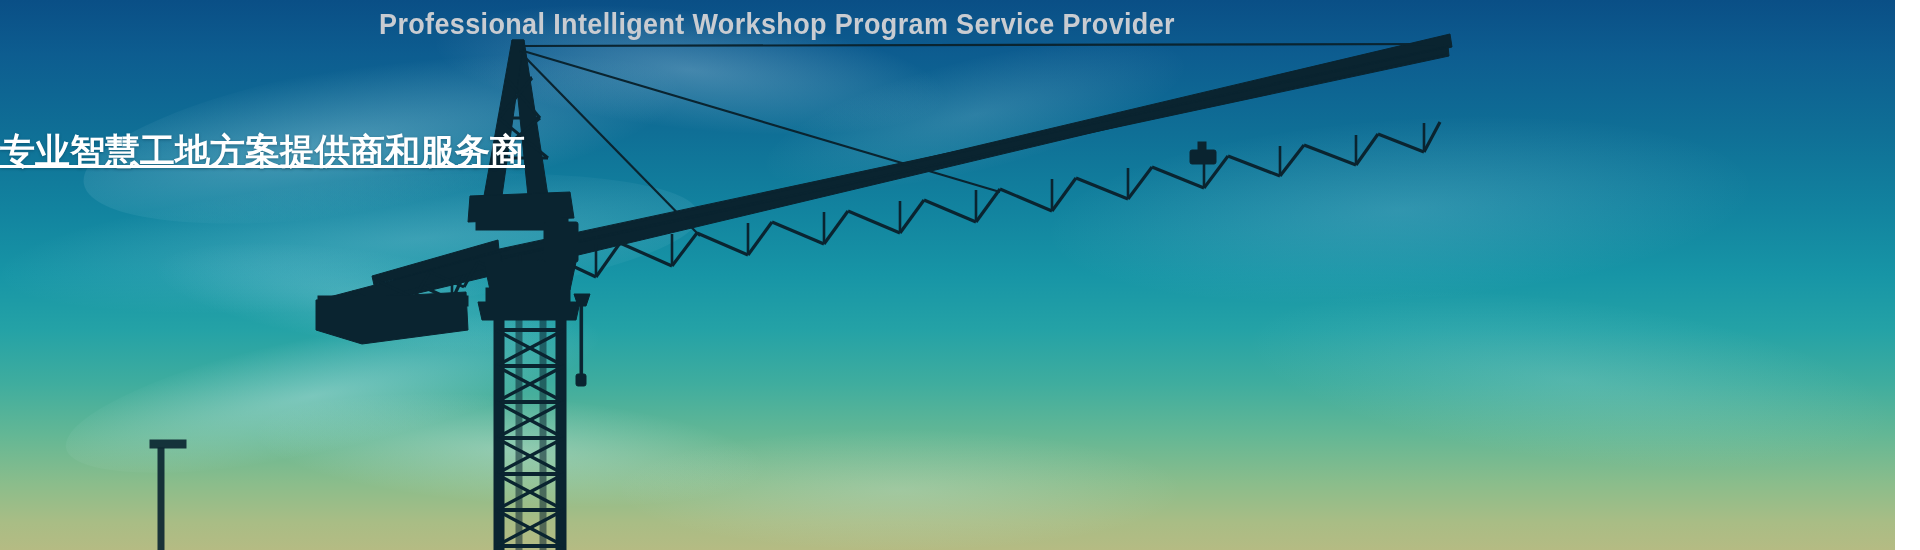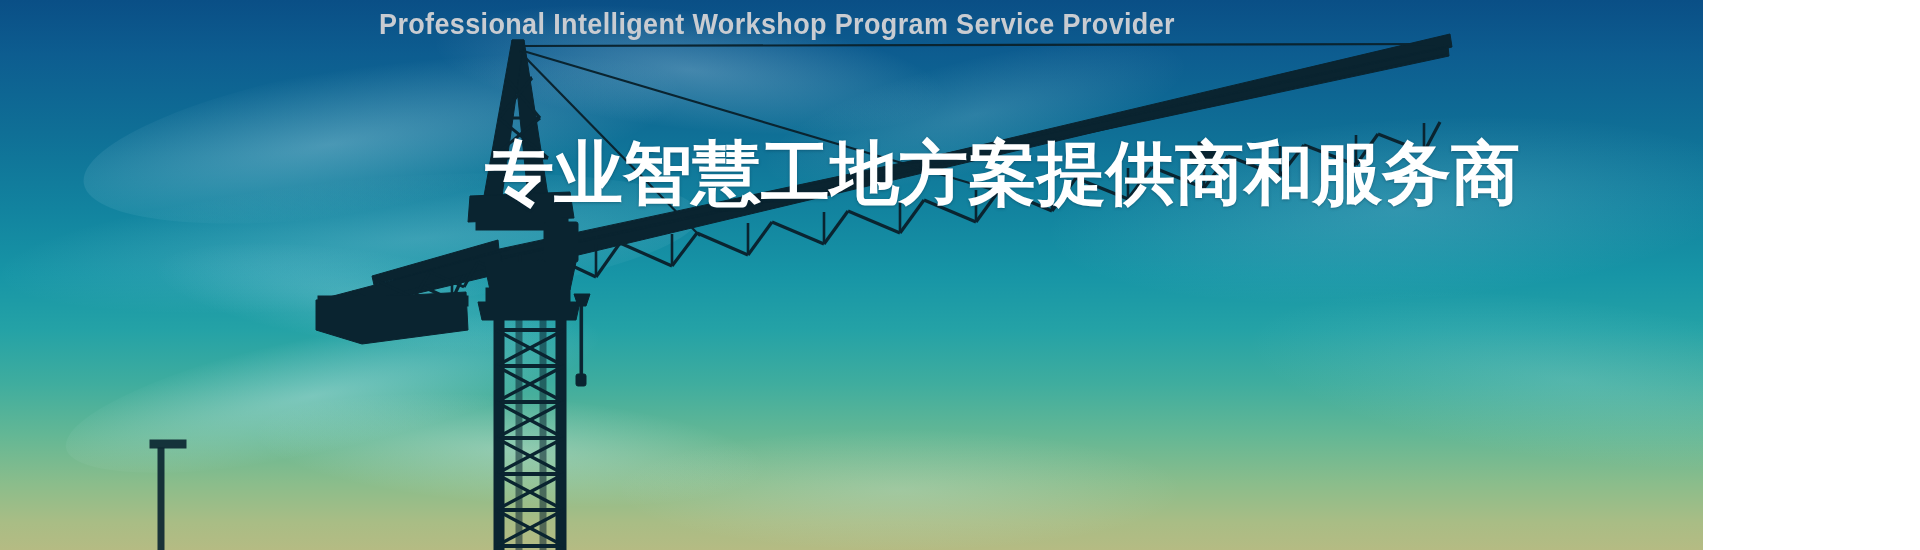--- a/index.html
+++ b/index.html
@@ -1,21 +1,21 @@
 <!DOCTYPE html>
 <html><head>
 <meta charset="utf-8">
 <style>
   html,body{margin:0;padding:0;}
   body{
     width:1920px;height:550px;overflow:hidden;
     font-family:"Liberation Sans","DejaVu Sans",sans-serif;
   }
   .banner{
-    position:relative;width:1703px;height:550px;overflow:hidden;
+    position:relative;width:1895px;height:550px;overflow:hidden;
     background:linear-gradient(to bottom,
       #0a4f86 0%,
       #0d5d90 10%,
       #0f6f96 24%,
       #12839f 38%,
       #1795a6 50%,
       #24a2a6 60%,
       #40ad9e 70%,
       #63b795 79%,
       #8bbd8b 88%,
@@ -60,26 +60,27 @@
     position:absolute;left:0;top:8px;width:1554px;
     text-align:center;
     font-size:29px;font-weight:bold;
     letter-spacing:.4px;
     color:#c9ccd1;
     white-space:nowrap;
     transform:scaleX(.93);transform-origin:center top;
   }
   .headline{
     position:absolute;left:0;top:128px;width:1520px;
-    text-align:right;
-    font-size:69px;font-weight:bold;
+    text-align:left;
+    font-size:35px;font-weight:bold;
     color:#ffffff;
     letter-spacing:0px;
     white-space:nowrap;
     text-shadow:0 1px 3px rgba(0,40,60,.35);
+    text-decoration:underline;
   }
   .subtitle-wrap{
     position:absolute;left:0;top:266px;width:1520px;
     text-align:center;
   }
   .subtitle{
     display:inline-block;
     background:#ffffff;
     color:#2a2a2a;
     font-size:22px;

